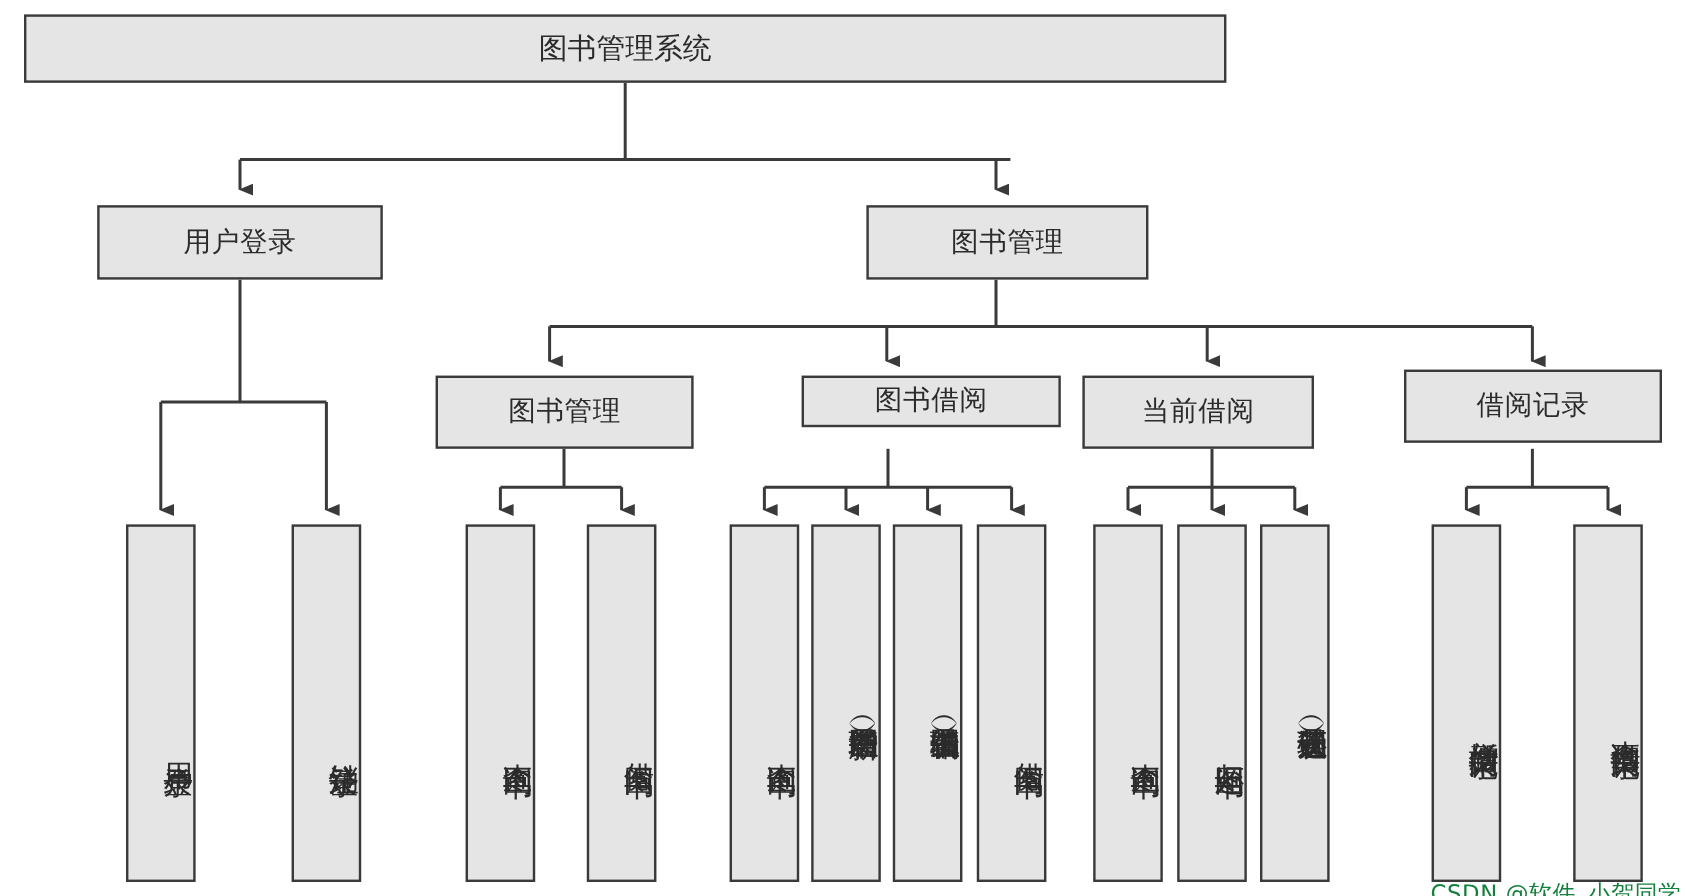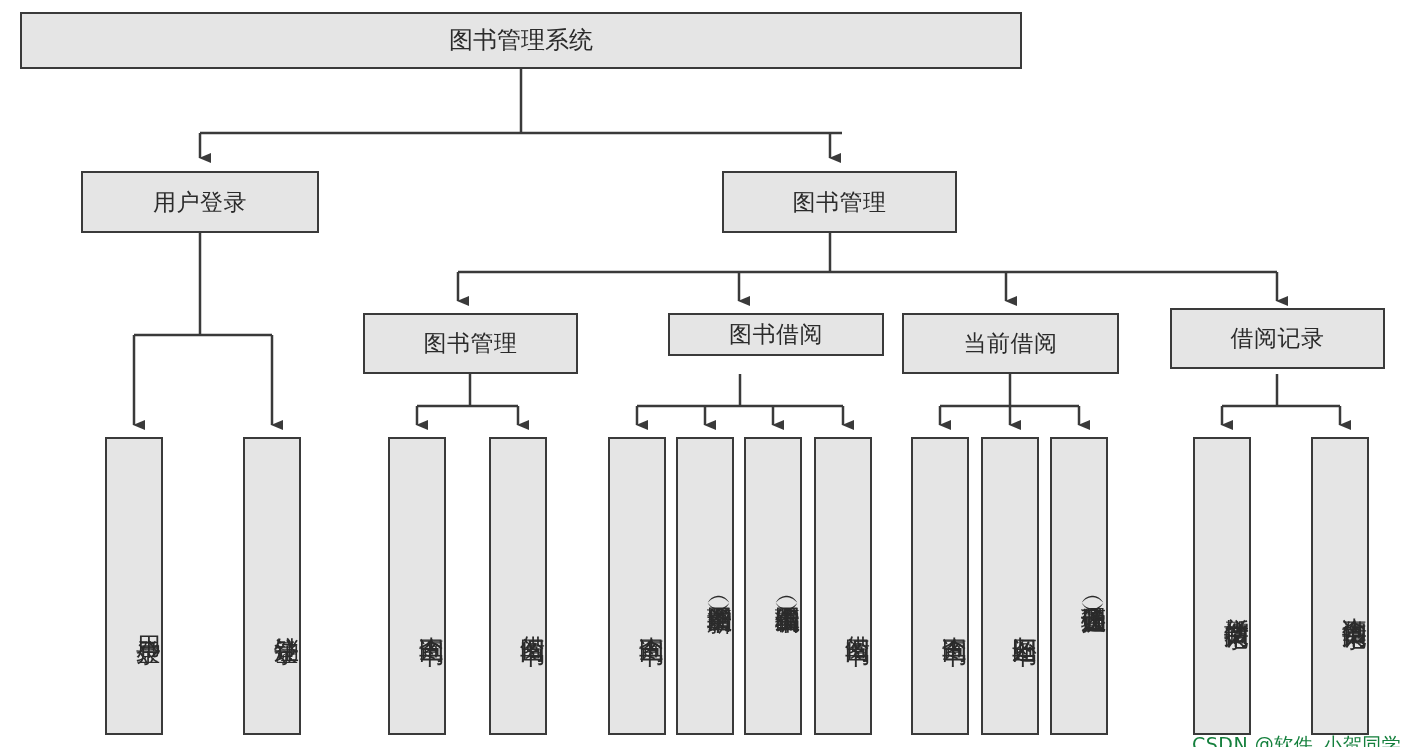--- a/index.html
+++ b/index.html
@@ -135,21 +135,21 @@
   <div class="node h" style="left:722px; top:171px; width:235px; height:62px;">
     <span>图书管理</span>
   </div>
 
   <div class="node h" style="left:363px; top:313px; width:215px; height:61px;">
     <span>图书管理</span>
   </div>
   <div class="node h" style="left:668px; top:313px; width:216px; height:43px;">
     <span>图书借阅</span>
   </div>
-  <div class="node h" style="left:902px; top:313px; width:217px; height:61px;">
+  <div class="node h" style="left:902px; top:313px; width:193px; height:61px;">
     <span>当前借阅</span>
   </div>
   <div class="node h" style="left:1170px; top:308px; width:215px; height:61px;">
     <span>借阅记录</span>
   </div>
 
   <div class="node v" style="left:105px; top:437px; width:58px; height:298px; padding-top:68px;">
     <span>用户登录</span>
   </div>
   <div class="node v" style="left:243px; top:437px; width:58px; height:298px; padding-top:68px;">

